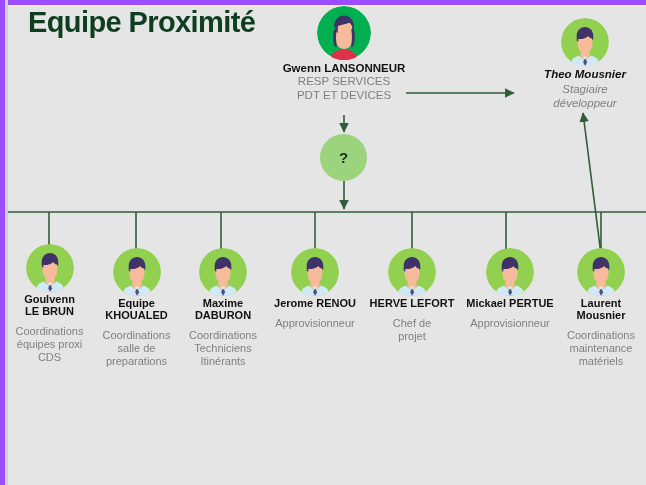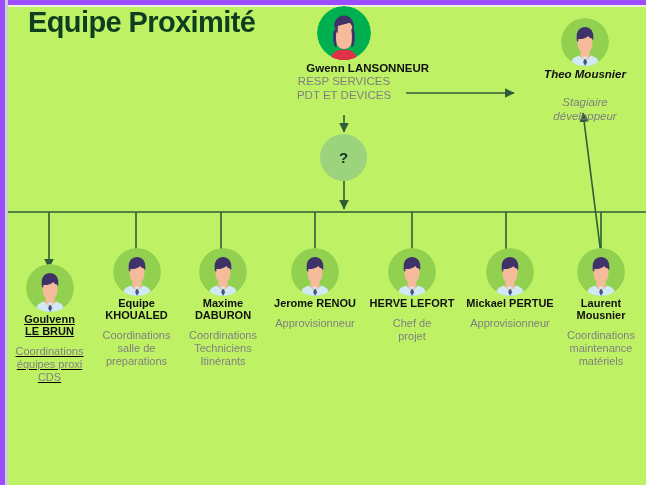--- a/index.html
+++ b/index.html
@@ -4,21 +4,21 @@
 <style>
   html, body {
     margin: 0;
     padding: 0;
     background: #ffffff;
   }
   #canvas {
     position: relative;
     width: 646px;
     height: 485px;
-    background: #bef264;
+    background: #e5e5e5;
     overflow: hidden;
     font-family: "Liberation Sans", sans-serif;
     box-sizing: border-box;
   }
   
   .border-top {
     position: absolute;
     left: 0; top: 0;
     width: 646px; height: 5px;
     background: #9b4dff;
@@ -83,27 +83,27 @@
   }
   .person-role {
     color: #808080;
     line-height: 1.18;
     margin-top: 5px;
     white-space: pre-line;
   }
 
   
   .node-lead .avatar { width: 54px; height: 54px; }
-  .node-lead .person-name { font-size: 11.5px; text-align: right; }
+  .node-lead .person-name { font-size: 11.5px; }
   .node-lead .person-role { font-size: 11.5px; color: #7f7f7f; margin-top: 1px; }
 
   
   .node-intern .avatar { width: 48px; height: 48px; }
   .node-intern .person-name { font-size: 11.5px; }
-  .node-intern .person-role { font-size: 11.5px; color: #7f7f7f; margin-top: 16px; }
+  .node-intern .person-role { font-size: 11.5px; color: #7f7f7f; margin-top: 3px; }
 
   
   .node-staff .avatar { width: 48px; height: 48px; }
   .node-staff .person-name { font-size: 11px; }
   .node-staff .person-role { font-size: 11px; margin-top: 7px; }
 
   
   .node-unknown {
     position: absolute;
     border-radius: 50%;
@@ -186,21 +186,21 @@
     </div>
     <div class="person-name">Theo  Mousnier</div>
     <div class="person-role">Stagiaire
 développeur</div>
   </div>
 
   <div class="node-unknown" style="left:320px; top:134px; width:47px; height:47px; font-size:15px;">
     <span>?</span>
   </div>
 
-  <div class="node node-staff" style="left:4px; top:264px; width:91px;text-decoration:underline;">
+  <div class="node node-staff" style="left:4px; top:244px; width:91px;">
     <div class="avatar">
       <svg viewBox="0 0 48 48" width="48" height="48">
         <circle cx="24" cy="24" r="24" fill="#92d050"></circle>
         <path d="M17.5 37.5l6.5 5 6.5-5 4.5 2.2c1.6 1.4 2.6 3.1 2.6 5.1v3.2H10.4v-3.2c0-2 1-3.7 2.6-5.1z" fill="#cfe9f7"></path>
         <path d="M19.5 31h9v8.5l-4.5 3-4.5-3z" fill="#f6bb9b"></path>
         <path d="M16.6 20.5c0-5.3 3.3-9.3 7.4-9.3s7.4 4 7.4 9.3v6c0 5-3.3 8.4-7.4 8.4s-7.4-3.4-7.4-8.4z" fill="#f6bb9b"></path>
         <path d="M15.7 18c0-5.2 3.6-9 8.3-9s8.3 3.8 8.3 9v3.6c-.9.3-1.4-.2-1.6-1.3-1.3.2-2.6-.8-3-2.3-2.6 2.4-7.3 3.4-10.4 3v2.6c-.9 0-1.6-.9-1.6-2.4z" fill="#3f3268"></path>
         <path d="M24 42.6l-2.4-3.1 2.4-1.4 2.4 1.4z" fill="#cfe9f7"></path>
         <path d="M23.1 41.2h1.9l1 3.1-1.9 3.6-1.8-3.6z" fill="#4a5180"></path>
       </svg>

